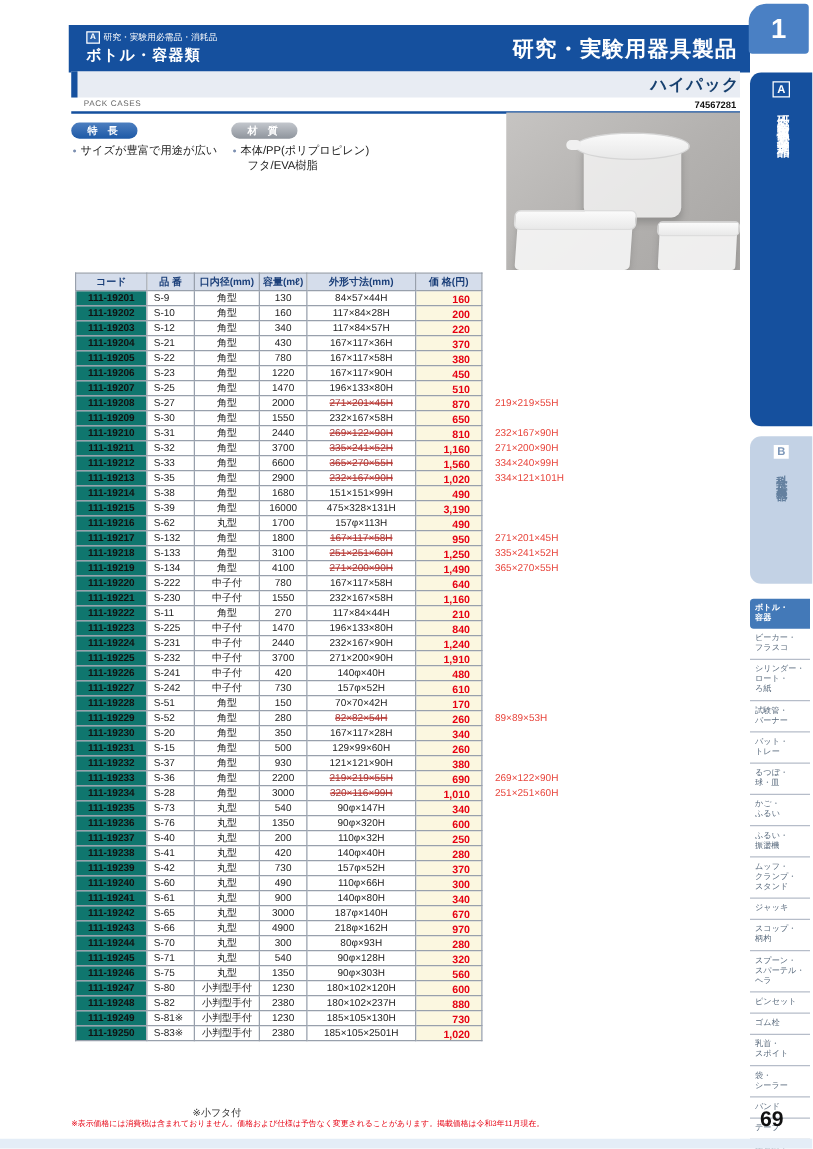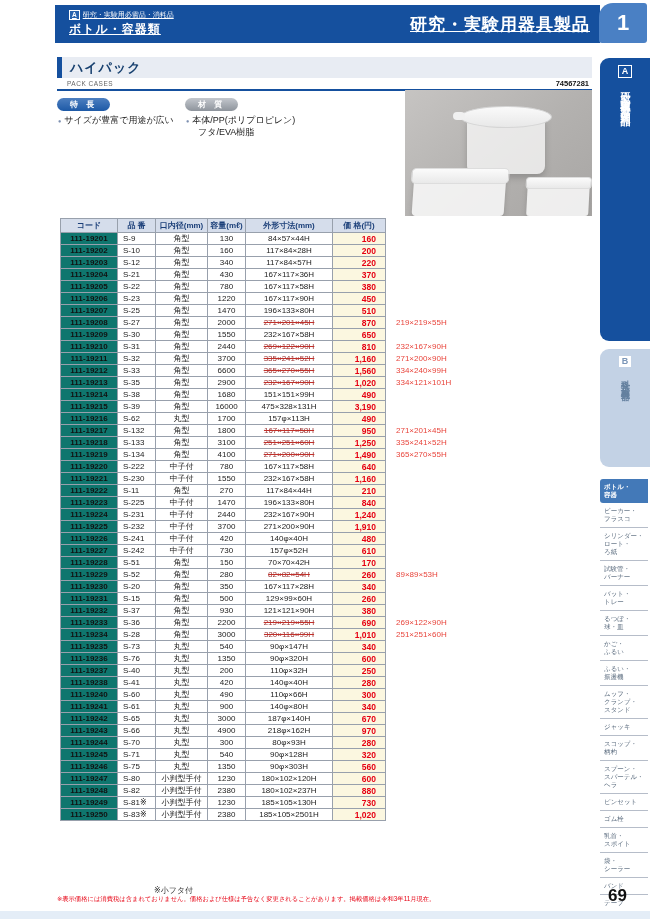--- a/index.html
+++ b/index.html
@@ -1,36 +1,36 @@
 <!DOCTYPE html>
 <html><head>
 <meta charset="utf-8">
 <style>
   * { margin:0; padding:0; box-sizing:border-box; }
   body { background:#fff; font-family:"Liberation Sans","DejaVu Sans",sans-serif; }
   .page { position:relative; width:650px; height:919px; background:#ffffff; overflow:hidden; }
 
   
-  .banner { position:absolute; left:55px; top:5px; width:545px; height:38px;
-            background:#15509E; color:#fff; display:flex; align-items:center;text-decoration:underline; }
+  .banner { position:absolute; left:55px; top:20px; width:545px; height:38px;
+            background:#15509E; color:#fff; display:flex; align-items:center; }
   .banner-left { padding-left:14px; }
   .cat-line { display:flex; align-items:center; font-size:7px; }
   .cat-icon { display:inline-block; border:1px solid #fff; font-size:6.5px; font-weight:bold;
               padding:0 2px; margin-right:3px; line-height:8px; background:#2A63AE; }
   .section-name { font-size:12px; font-weight:bold; margin-top:1px; letter-spacing:1px; }
   .product-group { margin-left:auto; padding-right:10px; font-size:17px; font-weight:bold; letter-spacing:1px; }
   .chapter-tab { position:absolute; left:599px; top:3px; width:48px; height:40px;
                  background:#4A80C4; border-radius:14px 3px 3px 3px;
                  color:#fff; font-size:22px; font-weight:bold; display:flex;
                  align-items:center; justify-content:center; }
 
   
   .title-bar { position:absolute; left:57px; top:57px; width:535px; height:21px;
                background:#E8ECF3; border-left:5px solid #15509E;
-               display:flex; align-items:center; padding-left:8px; }
+               display:flex; align-items:center; padding-left:8px;justify-content:flex-end; }
   .title-text { font-size:13px; font-weight:bold; color:#17406F; letter-spacing:1px; }
   .subtitle-row { position:absolute; left:57px; top:78px; width:535px; height:13px;
                   border-bottom:2px solid #15509E; display:flex; align-items:center;
                   justify-content:space-between; padding:0 3px 0 10px;gap:48px; }
   .subtitle-text { font-size:6.5px; color:#666; letter-spacing:0.5px; }
   .title-code { font-size:7.5px; font-weight:bold; color:#111; }
 
   
   .tag { display:inline-block; color:#fff; font-size:8px; font-weight:bold;
          border-radius:8px; padding:1px 13px; letter-spacing:3px; }
@@ -505,20 +505,29 @@
             <td class="price">250</td>
             <td class="fix"></td>
           </tr>
           <tr>
             <td class="code">111-19238</td>
             <td class="item">S-41</td>
             <td class="type">丸型</td>
             <td class="cap">420</td>
             <td class="dims">140φ×40H</td>
             <td class="price">280</td>
+            <td class="fix"></td>
+          </tr>
+          <tr>
+            <td class="code">111-19239</td>
+            <td class="item">S-42</td>
+            <td class="type">丸型</td>
+            <td class="cap">730</td>
+            <td class="dims">157φ×52H</td>
+            <td class="price">370</td>
             <td class="fix"></td>
           </tr>
           <tr>
             <td class="code">111-19240</td>
             <td class="item">S-60</td>
             <td class="type">丸型</td>
             <td class="cap">490</td>
             <td class="dims">110φ×66H</td>
             <td class="price">300</td>
             <td class="fix"></td>

